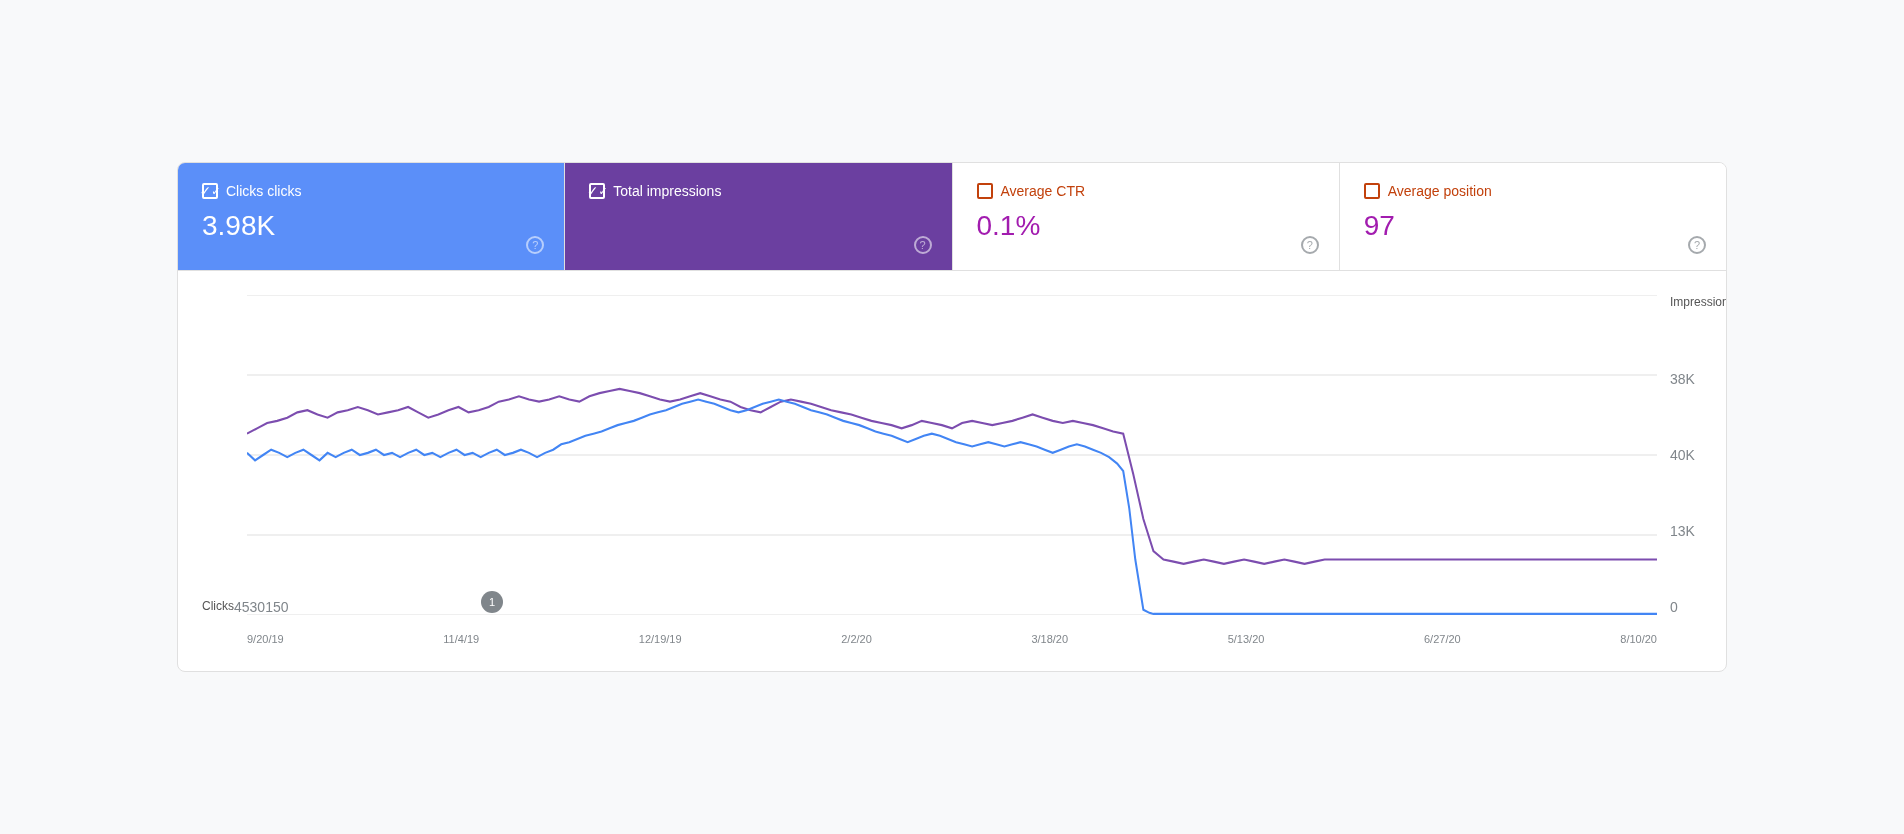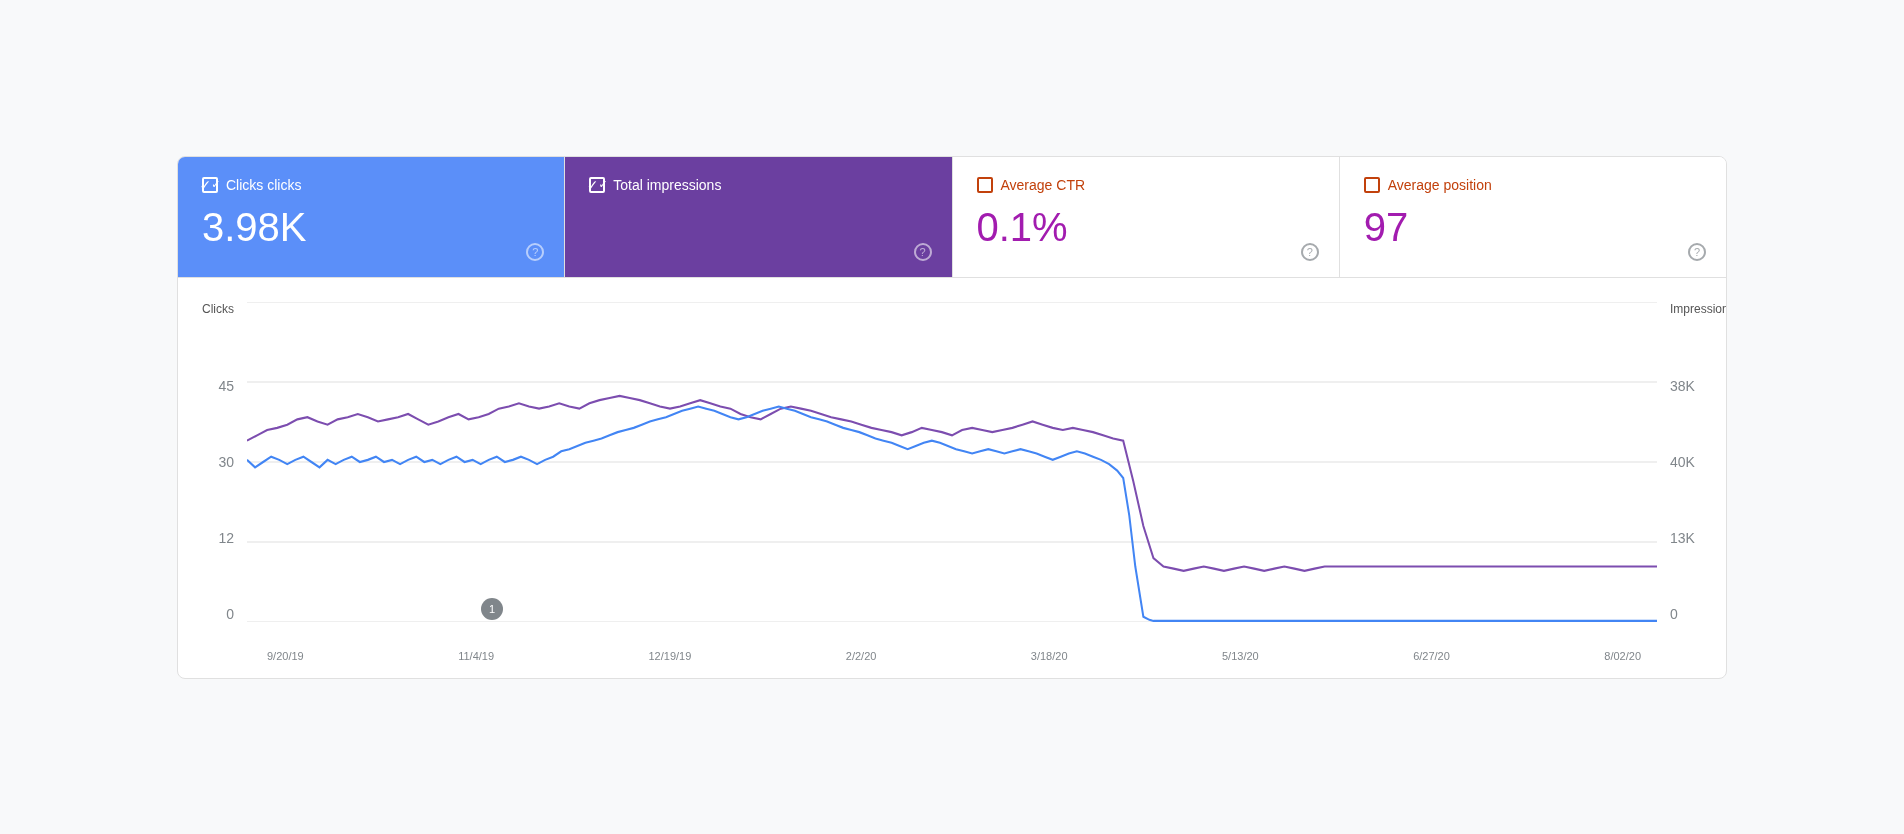--- a/index.html
+++ b/index.html
@@ -65,21 +65,21 @@
       align-items: center;
       justify-content: center;
       flex-shrink: 0;
     }
     .checkbox-icon.checked::after {
       content: '✓';
       font-size: 11px;
       line-height: 1;
     }
     .metric-value {
-      font-size: 40px;
+      font-size: 28px;
       font-weight: 400;
       line-height: 1.1;
       margin-bottom: 8px;
     }
     .metric-card.active-blue .metric-value,
     .metric-card.active-purple .metric-value {
       color: #fff;
     }
     .metric-card.inactive .metric-value {
       color: #a21caf;
@@ -115,21 +115,21 @@
       width: 100%;
       height: 360px;
     }
     .y-axis-left {
       position: absolute;
       left: 0;
       top: 0;
       bottom: 40px;
       width: 40px;
       display: flex;
-      flex-direction: column;
+      flex-direction: row;
       justify-content: space-between;
       align-items: flex-end;
       padding-right: 8px;
     }
     .y-axis-right {
       position: absolute;
       right: 0;
       top: 0;
       bottom: 40px;
       width: 40px;
@@ -151,27 +151,26 @@
       bottom: 40px;
     }
     .chart-svg-container svg {
       width: 100%;
       height: 100%;
     }
     .x-axis {
       position: absolute;
       bottom: 0;
       left: 45px;
-      right: 61px;
+      right: 45px;
       display: flex;
       justify-content: space-between;
       height: 40px;
-      align-items: flex-end;
+      align-items: center;
       padding-top: 8px;
-      margin-left: 20px;
     }
     .x-tick {
       font-size: 11px;
       color: #80868b;
     }
     .annotation-circle {
       position: absolute;
       bottom: 42px;
       background: #80868b;
       color: #fff;
@@ -229,21 +228,21 @@
 
   </div>
 
   <div class="chart-area">
     <div class="chart-wrapper">
 
       <div class="y-axis-left">
         <span class="axis-tick" style="margin-bottom:2px;color:#555;font-size:12px;">Clicks</span>
         <span class="axis-tick">45</span>
         <span class="axis-tick">30</span>
-        <span class="axis-tick">12</span>
+        <span class="axis-tick">15</span>
         <span class="axis-tick">0</span>
       </div>
 
       <div class="y-axis-right">
         <span class="axis-tick" style="margin-bottom:2px;color:#555;font-size:12px;">Impressions</span>
         <span class="axis-tick">38K</span>
         <span class="axis-tick">40K</span>
         <span class="axis-tick">13K</span>
         <span class="axis-tick">0</span>
       </div>
@@ -294,21 +293,21 @@
       </div>
 
       <div class="x-axis">
         <span class="x-tick">9/20/19</span>
         <span class="x-tick">11/4/19</span>
         <span class="x-tick">12/19/19</span>
         <span class="x-tick">2/2/20</span>
         <span class="x-tick">3/18/20</span>
         <span class="x-tick">5/13/20</span>
         <span class="x-tick">6/27/20</span>
-        <span class="x-tick">8/02/20</span>
+        <span class="x-tick">8/10/20</span>
       </div>
 
       <div class="annotation-circle" style="left: calc(45px + (1400px * 0.175)); transform: translateX(-50%);">
         <span>1</span>
       </div>
 
     </div>
   </div>
 </div>
 

